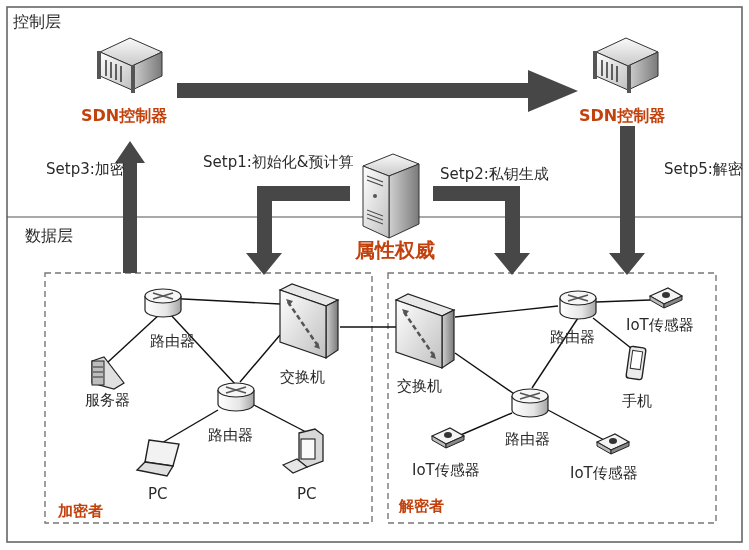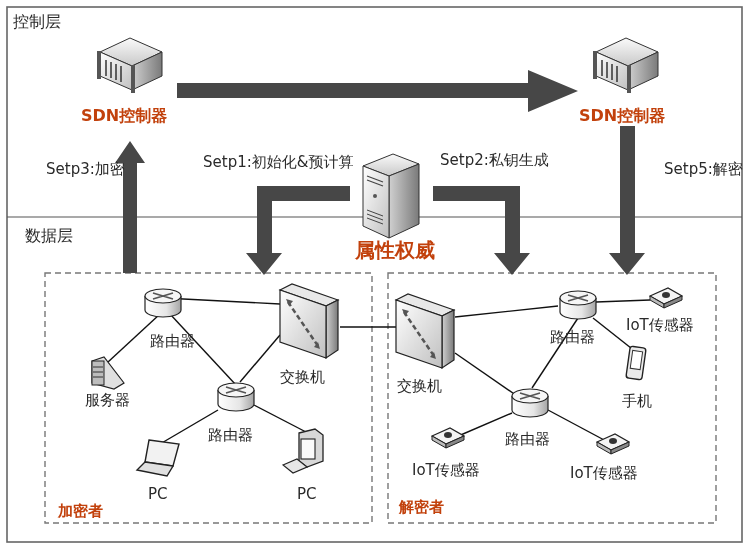--- a/index.html
+++ b/index.html
@@ -193,32 +193,32 @@
 
 <span class="txt" style="left:13px;top:14px;font-size:16px;">控制层</span>
 <span class="txt" style="left:13px;top:228px;font-size:16px;margin-left:12px;">数据层</span>
 
 <span class="txt bold" style="left:81px;top:108px;font-size:16px;">SDN控制器</span>
 <span class="txt bold" style="left:579px;top:108px;font-size:16px;">SDN控制器</span>
 <span class="txt bold" style="left:355px;top:240px;font-size:20px;">属性权威</span>
 
 <span class="txt" style="left:14px;top:162px;margin-left:32px;">Setp3:加密</span>
 <span class="txt" style="left:172px;top:155px;margin-left:31px;">Setp1:初始化&amp;预计算</span>
-<span class="txt" style="left:440px;top:153px;">Setp2:私钥生成</span>
+<span class="txt" style="left:440px;top:167px;">Setp2:私钥生成</span>
 <span class="txt" style="left:644px;top:162px;margin-left:20px;">Setp5:解密</span>
 
 <span class="txt" style="left:150px;top:334px;">路由器</span>
 <span class="txt" style="left:280px;top:370px;">交换机</span>
 <span class="txt" style="left:85px;top:393px;">服务器</span>
 <span class="txt" style="left:208px;top:428px;">路由器</span>
 <span class="txt" style="left:148px;top:487px;">PC</span>
 <span class="txt" style="left:297px;top:487px;">PC</span>
 <span class="txt bold" style="left:58px;top:504px;">加密者</span>
 
 <span class="txt" style="left:397px;top:379px;">交换机</span>
 <span class="txt" style="left:550px;top:330px;">路由器</span>
 <span class="txt" style="left:626px;top:318px;">IoT传感器</span>
 <span class="txt" style="left:622px;top:394px;">手机</span>
 <span class="txt" style="left:505px;top:432px;">路由器</span>
 <span class="txt" style="left:412px;top:463px;">IoT传感器</span>
 <span class="txt" style="left:570px;top:466px;">IoT传感器</span>
-<span class="txt bold" style="left:399px;top:500px;">解密者</span>
+<span class="txt bold" style="left:399px;top:500px;font-family:Liberation Mono, monospace;">解密者</span>
 </div>
 
 </body></html>

